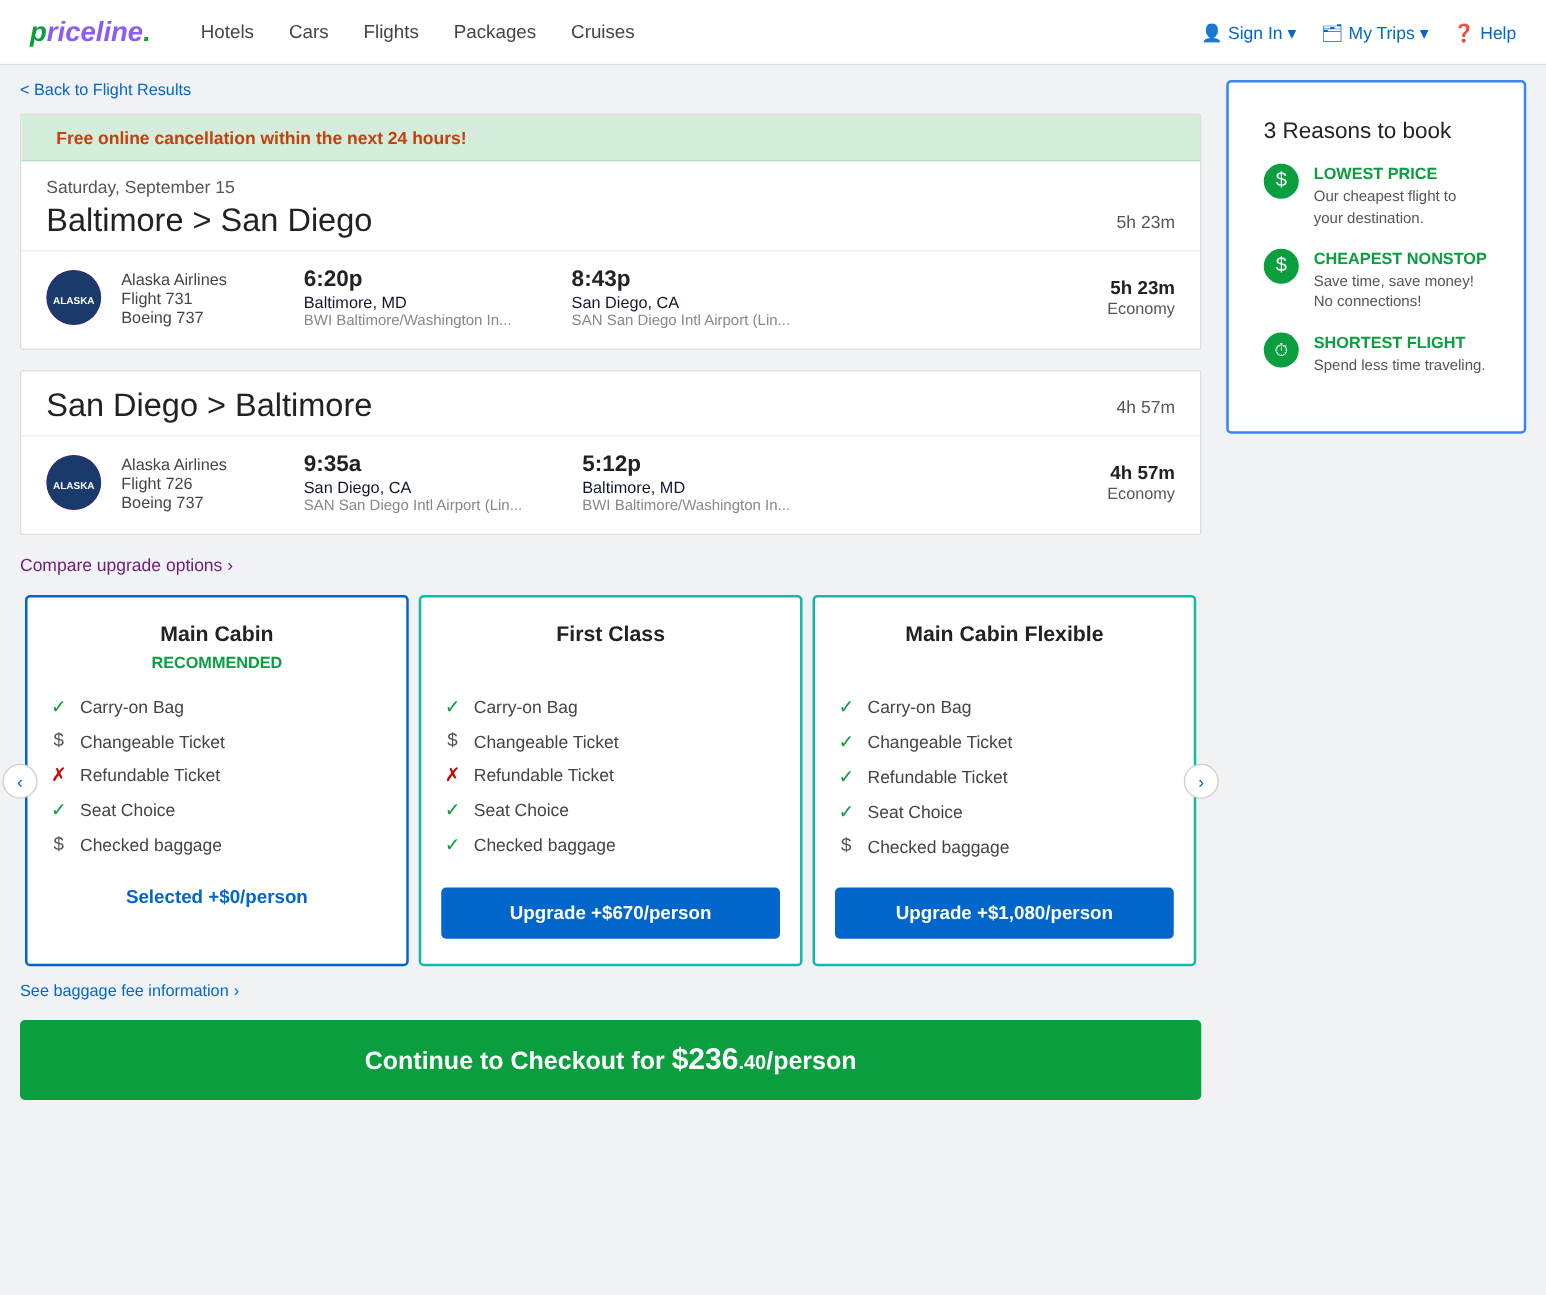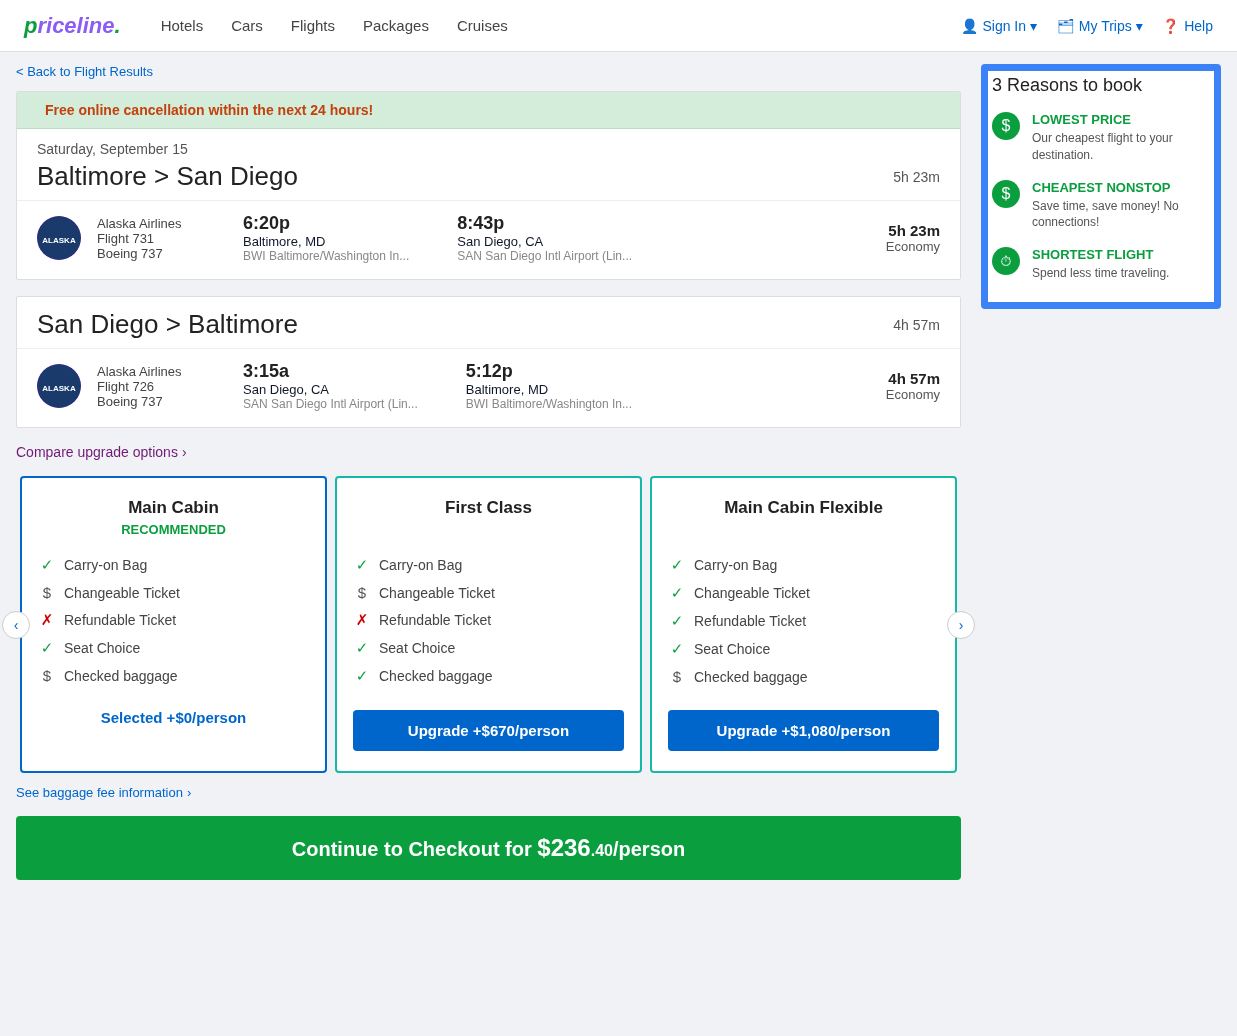--- a/index.html
+++ b/index.html
@@ -72,21 +72,21 @@
 
     
     .baggage-link { color: #0066cc; font-size: 13px; margin: 8px 0 16px; display: flex; align-items: center; gap: 4px; cursor: pointer; }
 
     
     .checkout-btn { background: #0a9e3f; color: #fff; border: none; border-radius: 4px; padding: 18px; width: 100%; font-size: 20px; font-weight: bold; cursor: pointer; text-align: center; }
     .checkout-btn .price-large { font-size: 24px; }
     .checkout-btn .price-small { font-size: 16px; }
 
     
-    .sidebar-box { background: #fff; border: 7px solid #3b82f6; border-radius: 4px; padding: 4px; }
+    .sidebar-box { background: #fff; border: 2px solid #3b82f6; border-radius: 4px; padding: 28px; }
     .sidebar-title { font-size: 18px; color: #222; margin-bottom: 16px; }
     .reason-item { display: flex; gap: 12px; margin-bottom: 16px; align-items: flex-start; }
     .reason-icon { width: 28px; height: 28px; border-radius: 50%; background: #0a9e3f; display: flex; align-items: center; justify-content: center; color: #fff; font-size: 13px; flex-shrink: 0; }
     .reason-title { color: #0a9e3f; font-size: 13px; font-weight: bold; margin-bottom: 3px; }
     .reason-desc { font-size: 12px; color: #555; line-height: 1.4; }
   </style>
 </head>
 <body>
 
 <nav class="nav">
@@ -181,21 +181,21 @@
             <text x="22" y="27" text-anchor="middle" fill="white" font-size="8" font-weight="bold">ALASKA</text>
           </svg>
         </div>
         <div class="airline-info">
           <div class="airline-name">Alaska Airlines</div>
           <div class="airline-name">Flight 726</div>
           <div class="airline-name">Boeing 737</div>
         </div>
         <div class="flight-times">
           <div class="time-block">
-            <div class="time">3:15a</div>
+            <div class="time">9:35a</div>
             <div class="time-city">San Diego, CA</div>
             <div class="time-airport">SAN San Diego Intl Airport (Lin...</div>
           </div>
           <div class="time-block">
             <div class="time">5:12p</div>
             <div class="time-city">Baltimore, MD</div>
             <div class="time-airport">BWI Baltimore/Washington In...</div>
           </div>
         </div>
         <div class="flight-meta">

